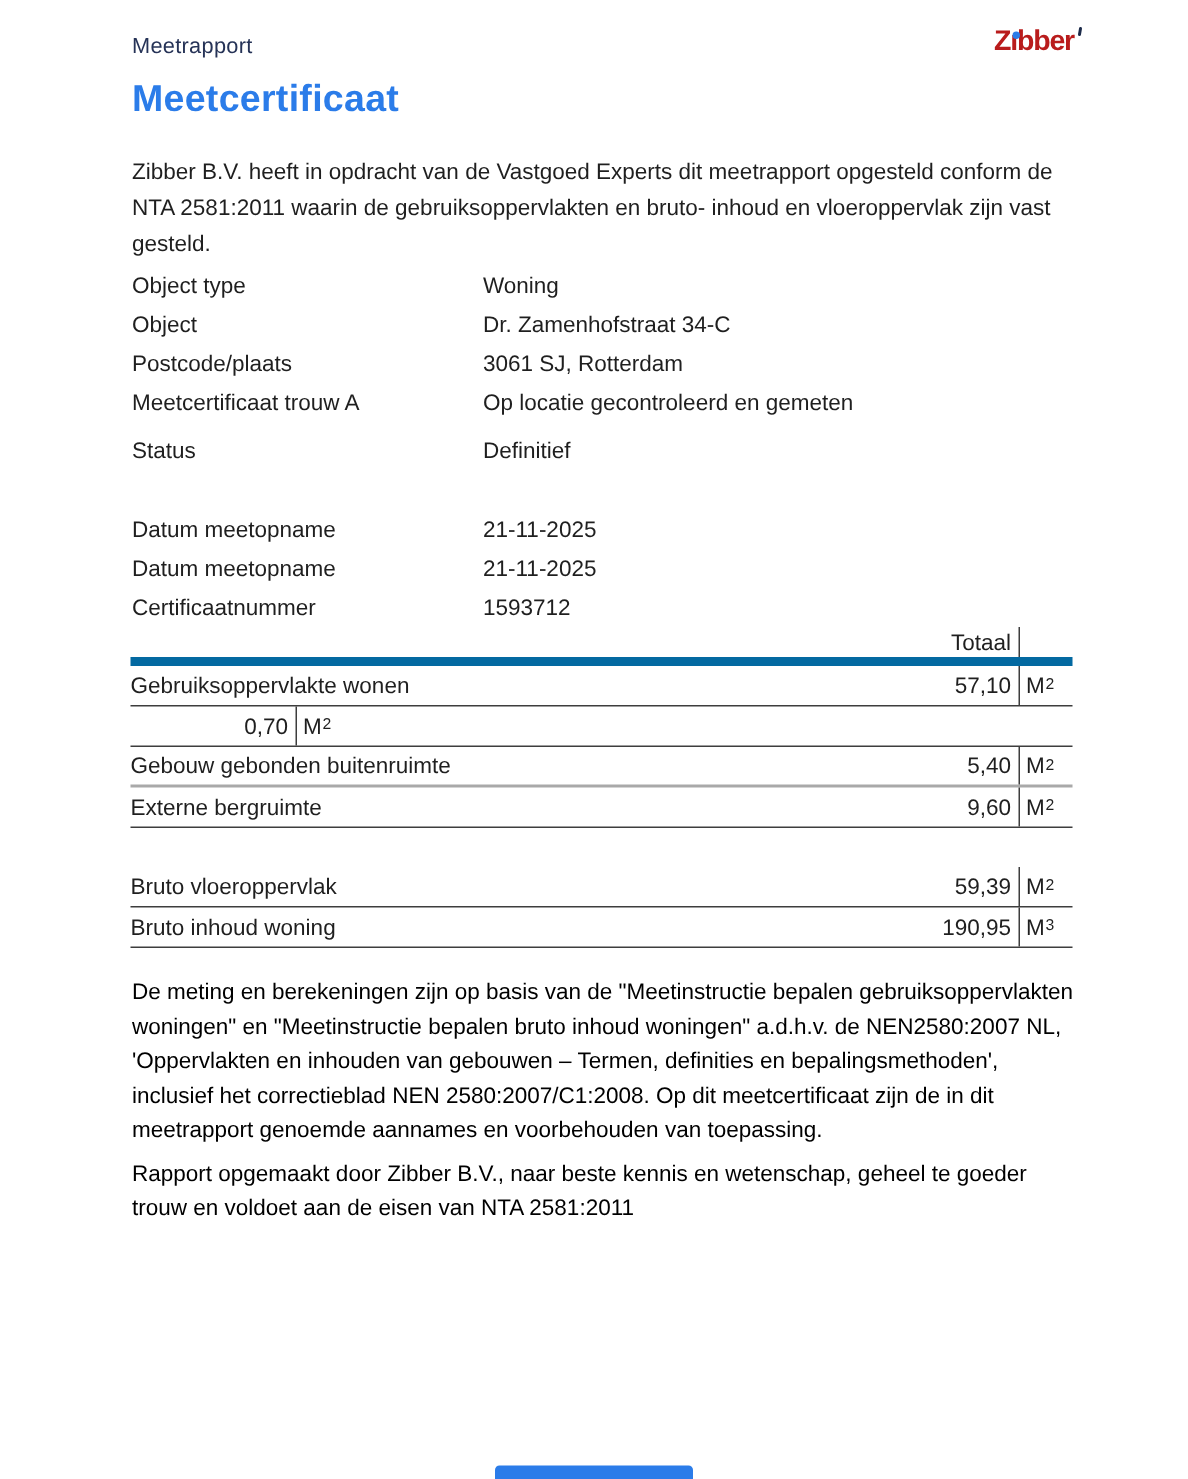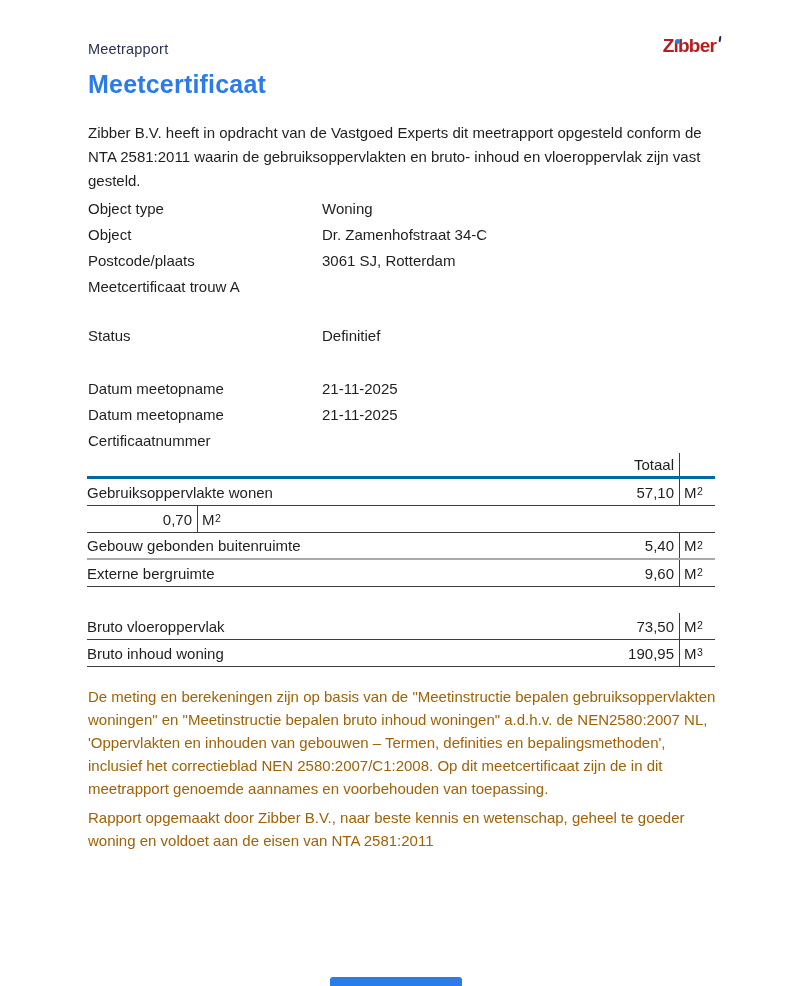--- a/index.html
+++ b/index.html
@@ -8,21 +8,21 @@
     width: 792px; height: 986px;
     font-family: "Liberation Sans", sans-serif;
     color: #1f1f1f;
   }
   .page {
     position: relative;
     width: 792px; height: 986px;
     background: #ffffff;
     overflow: hidden;
   }
-  .content { padding: 36px 76px 0 88px; }
+  .content { padding: 18px 76px 0 88px; }
 
   
   .doc-header { display: flex; justify-content: space-between; align-items: flex-start; }
   .kicker { font-size: 14.5px; color: #263357; letter-spacing: .2px; padding-top: 5px; }
   .logo {
     position: relative;
     font-size: 19px; font-weight: bold; color: #b91c1c;
     letter-spacing: -0.8px; line-height: 1.05;
   }
   .logo .i-wrap { position: relative; display: inline-block; }
@@ -47,47 +47,47 @@
   
   .intro {
     margin-top: 22px;
     font-size: 15px; line-height: 24px;
     max-width: 640px; color: #1f1f1f;
   }
 
   
   .kv-group { margin-top: 0; }
   .kv-g1 { margin-top: 2px; }
-  .kv-g2 { margin-top: 23px; }
+  .kv-g2 { margin-top: 6px; }
   .kv-g3 { margin-top: 27px; }
   .kv-row { display: flex; align-items: center; height: 26px; font-size: 15px; }
   .kv-label { width: 234px; flex: none; }
   .kv-value { flex: 1; }
 
   
   .mtable { margin-top: 0; width: 628px; margin-left: -1px; }
   .mtable-g2 { margin-top: 26px; }
   .trow {
     display: flex; align-items: stretch;
     height: 27px;
     border-bottom: 1px solid #3d3d3d;
     font-size: 15px;
   }
-  .trow.thead { height: 26px; border-bottom: 3px solid #0369a1; }
+  .trow.thead { height: 26px; border-bottom: 6px solid #0369a1; }
   .trow.light { border-bottom: 2px solid #a9a9a9; }
   .tlabel { flex: 1; display: flex; align-items: center; }
   .tvalue { width: 110px; flex: none; display: flex; align-items: center; justify-content: flex-end; padding-right: 5px; }
   .tunit  { width: 36px; flex: none; border-left: 1px solid #3d3d3d; display: flex; align-items: center; padding-left: 4px; }
   .tunit sup { font-size: 10.5px; position: relative; top: -1px; margin-left: .5px; }
   .thead .tvalue { font-size: 15px; }
 
   
   .para {
     font-size: 15px; line-height: 23px;
-    max-width: 650px; color: #a16207;
+    max-width: 650px; color: #000000;
   }
   .para-1 { margin-top: 18px; }
   .para-2 { margin-top: 6px; }
 
   
   .bottom-bar {
     position: absolute;
     left: 330px; bottom: 0;
     width: 132px; height: 9px;
     border-radius: 3px 3px 0 0;
@@ -117,20 +117,21 @@
       <div class="kv-row">
         <div class="kv-label">Object</div>
         <div class="kv-value">Dr. Zamenhofstraat 34-C</div>
       </div>
       <div class="kv-row">
         <div class="kv-label">Postcode/plaats</div>
         <div class="kv-value">3061 SJ, Rotterdam</div>
       </div>
       <div class="kv-row">
         <div class="kv-label">Meetcertificaat trouw A</div>
+        <div class="kv-value">Op locatie gecontroleerd en gemeten</div>
       </div>
     </div>
 
     <div class="kv-group kv-g2">
       <div class="kv-row">
         <div class="kv-label">Status</div>
         <div class="kv-value">Definitief</div>
       </div>
     </div>
 
@@ -138,20 +139,21 @@
       <div class="kv-row">
         <div class="kv-label">Datum meetopname</div>
         <div class="kv-value">21-11-2025</div>
       </div>
       <div class="kv-row">
         <div class="kv-label">Datum meetopname</div>
         <div class="kv-value">21-11-2025</div>
       </div>
       <div class="kv-row">
         <div class="kv-label">Certificaatnummer</div>
+        <div class="kv-value">1593712</div>
       </div>
     </div>
 
     <div class="mtable">
       <div class="trow thead">
         <div class="tlabel"></div>
         <div class="tvalue">Totaal</div>
         <div class="tunit"></div>
       </div>
       <div class="trow">
@@ -183,35 +185,35 @@
         <div class="tunit">
             <span>M</span>
             <sup>2</sup>
           </div>
       </div>
     </div>
 
     <div class="mtable mtable-g2">
       <div class="trow">
         <div class="tlabel">Bruto vloeroppervlak</div>
-        <div class="tvalue">73,50</div>
+        <div class="tvalue">59,39</div>
         <div class="tunit">
             <span>M</span>
             <sup>2</sup>
           </div>
       </div>
       <div class="trow">
         <div class="tlabel">Bruto inhoud woning</div>
         <div class="tvalue">190,95</div>
         <div class="tunit">
             <span>M</span>
             <sup>3</sup>
           </div>
       </div>
     </div>
 
     <p class="para para-1">De meting en berekeningen zijn op basis van de "Meetinstructie bepalen gebruiksoppervlakten woningen" en "Meetinstructie bepalen bruto inhoud woningen" a.d.h.v. de NEN2580:2007 NL, 'Oppervlakten en inhouden van gebouwen – Termen, definities en bepalingsmethoden', inclusief het correctieblad NEN 2580:2007/C1:2008. Op dit meetcertificaat zijn de in dit meetrapport genoemde aannames en voorbehouden van toepassing.</p>
-    <p class="para para-2">Rapport opgemaakt door Zibber B.V., naar beste kennis en wetenschap, geheel te goeder woning en voldoet aan de eisen van NTA 2581:2011</p>
+    <p class="para para-2">Rapport opgemaakt door Zibber B.V., naar beste kennis en wetenschap, geheel te goeder trouw en voldoet aan de eisen van NTA 2581:2011</p>
 
   </div>
 
   <div class="bottom-bar"></div>
 </div>
 
 </body></html>

